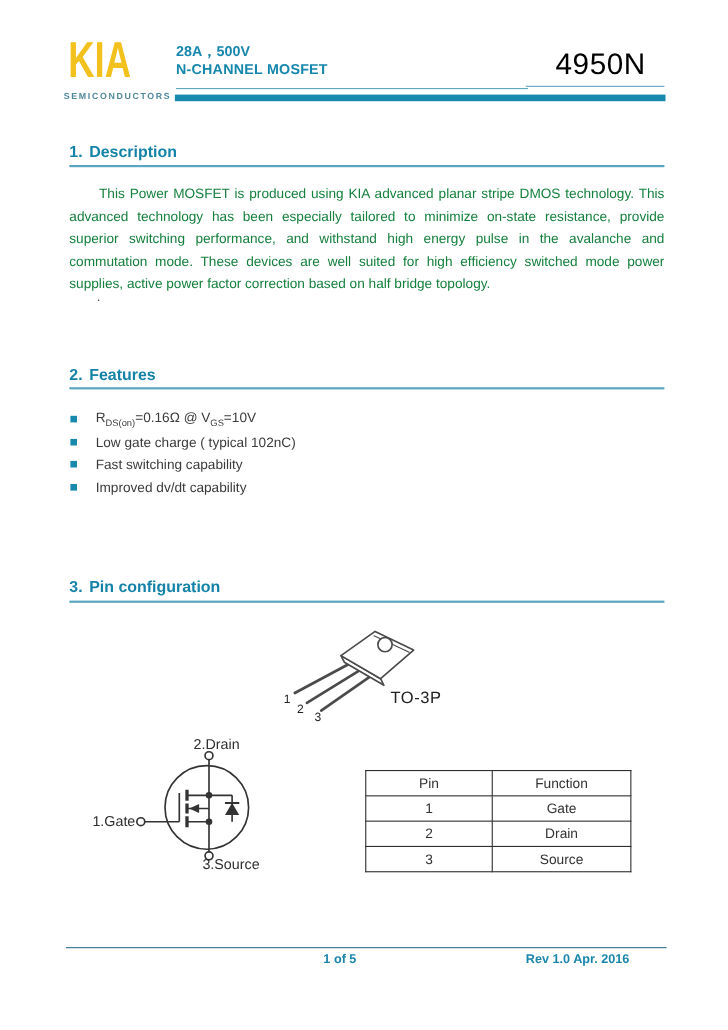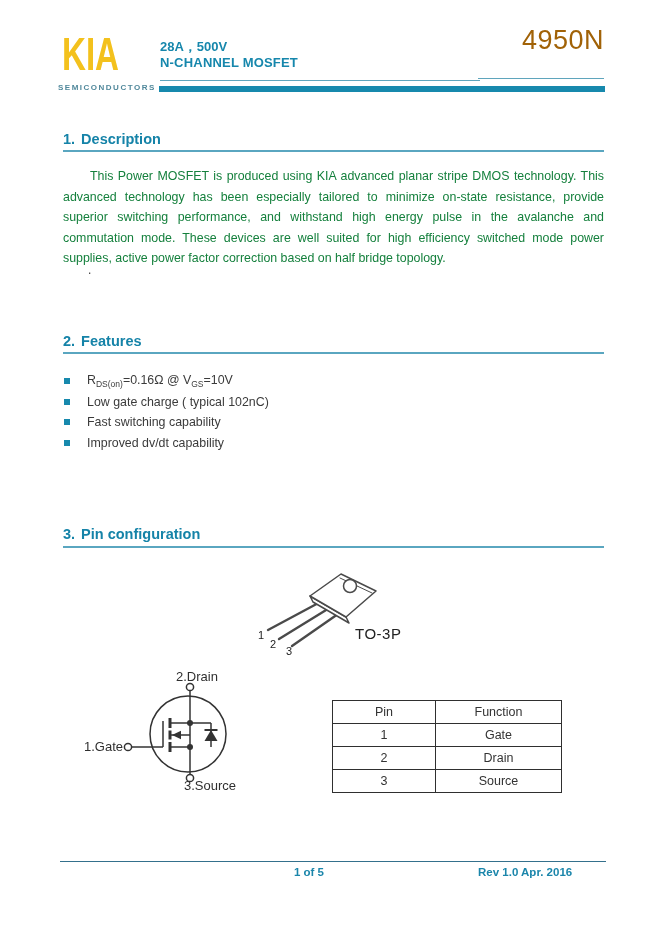--- a/index.html
+++ b/index.html
@@ -13,22 +13,22 @@
     position:absolute; left:62px; top:31px; font-size:46px; font-weight:800;
     color:#F3C11D; line-height:1; transform:scaleX(0.72); transform-origin:left top;
   }
   .logo-sub {
     position:absolute; left:58px; top:83px; font-size:8px; font-weight:700;
     letter-spacing:1.5px; color:#50889B;
   }
   .rating { position:absolute; left:160px; top:38px; font-size:13px; font-weight:700; color:#1687AC; }
   .devtype { position:absolute; left:160px; top:55px; font-size:13px; font-weight:700; color:#1687AC; letter-spacing:0.2px; }
   .partnum {
-    position:absolute; top:25px; left:505px; width:99px; text-align:right;
-    font-size:27px; font-weight:400; color:#a16207; letter-spacing:0.5px;
+    position:absolute; top:43px; left:505px; width:99px; text-align:left;
+    font-size:27px; font-weight:400; color:#000000; letter-spacing:0.5px;
   }
   .hr-thin-left  { position:absolute; left:160px; top:80px; width:320px; height:1px; background:#5FA5BC; }
   .hr-thin-right { position:absolute; left:478px; top:78px; width:126px; height:1px; background:#5FA5BC; }
   .hr-thick      { position:absolute; left:159px; top:86px; width:446px; height:6px; background:#1789AD; }
   
   .sec-head { position:absolute; left:63px; font-size:14.5px; font-weight:700; color:#1583A8; }
   .sec-head .num { margin-right:6px; }
   .sec-rule { position:absolute; left:63px; width:541px; height:2px; background:#5AA6C0; }
   
   .desc {
@@ -44,21 +44,21 @@
   .features sub { font-size:8.5px; }
   
   .pkg-svg { position:absolute; left:228px; top:562px; width:232px; height:112px; }
   .sym-svg { position:absolute; left:70px; top:664px; width:250px; height:140px; }
   
   .pin-table { position:absolute; left:332px; top:700px; border-collapse:collapse; }
   .pin-table th, .pin-table td {
     border:1.6px solid #2F2F2F; height:23px; font-size:12.5px; font-weight:400;
     color:#333; text-align:center; vertical-align:middle; padding:0;
   }
-  .col-pin { width:103px; } .col-fn { width:126px; }
+  .col-pin { width:115px; } .col-fn { width:126px; }
   
   .foot-rule { position:absolute; left:60px; top:861px; width:546px; height:1px; background:#34708C; }
   .page-indicator { position:absolute; left:260px; top:866px; width:64px; text-align:right; font-size:11.5px; font-weight:700; color:#1B86AB; }
   .revision { position:absolute; left:478px; top:866px; font-size:11.5px; font-weight:700; color:#1B86AB; }
 </style>
 </head>
 <body>
 
 <div class="page">
 

